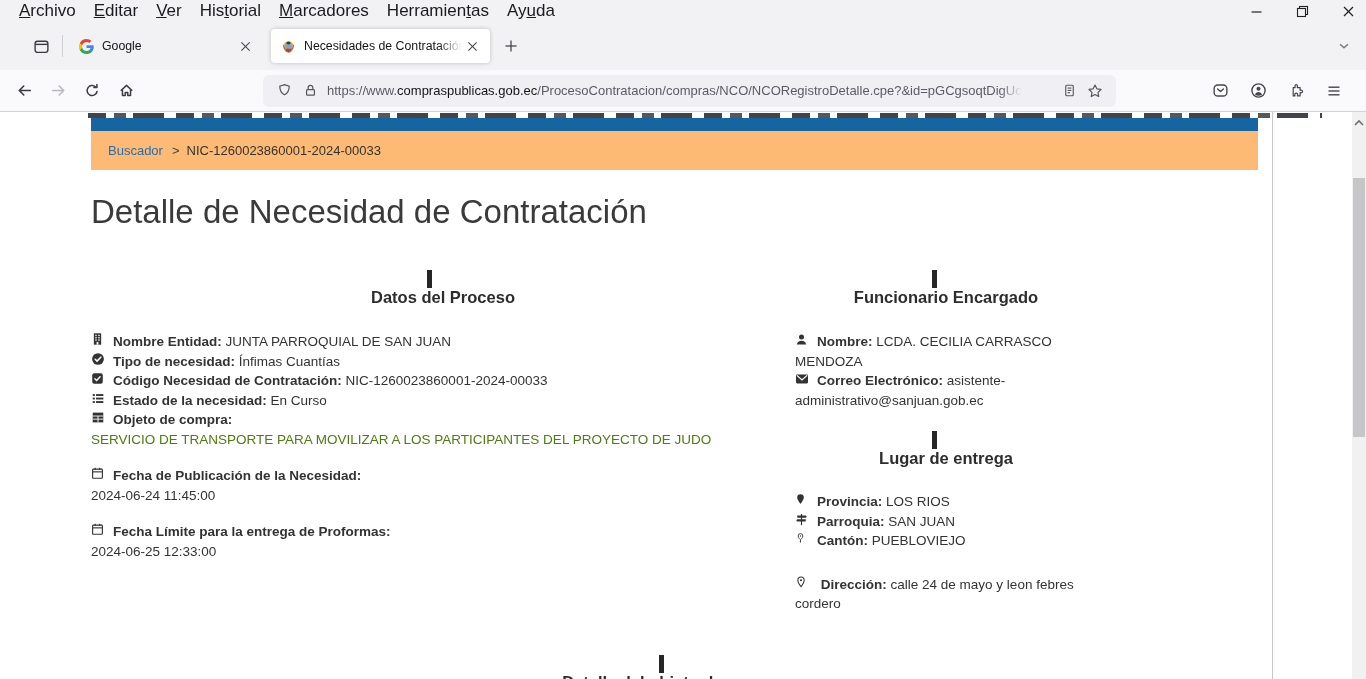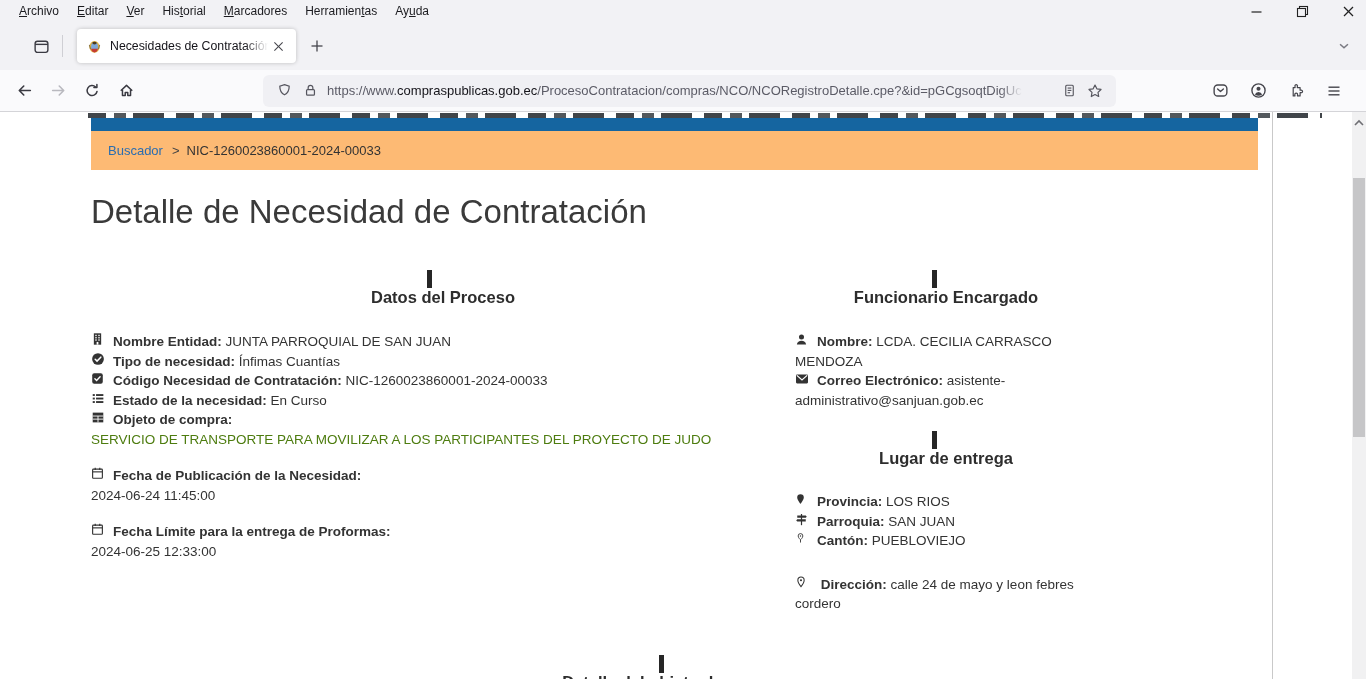--- a/index.html
+++ b/index.html
@@ -1,21 +1,21 @@
 <!DOCTYPE html>
 <html><head>
 <meta charset="utf-8">
 <style>
   * { margin:0; padding:0; box-sizing:border-box; }
   html,body { width:1366px; height:679px; overflow:hidden; background:#fff;
     font-family:"Liberation Sans","DejaVu Sans",sans-serif; }
 
   
   .menubar { height:22px; background:#f2f2f5; display:flex; align-items:center;
-    padding-left:10px; font-size:12px; color:#1b1b1f; position:relative; }
+    padding-left:10px; font-size:17px; color:#1b1b1f; position:relative; }
   .mi { padding:2px 9px; cursor:default; }
   .u { text-decoration:underline; text-underline-offset:1px; }
   .winctl { position:absolute; right:10px; top:0; height:22px; display:flex; gap:30px; align-items:center; }
   .winbtn { width:16px; height:16px; display:flex; align-items:center; justify-content:center; }
 
   .tabbar { height:48px; background:#f2f2f5; display:flex; align-items:center; padding:0 8px; }
   .ffview { width:30px; height:30px; margin-left:18px; border-radius:4px; display:flex; align-items:center; justify-content:center; }
   .tabdivider { width:1px; height:22px; background:#cfcfd4; margin:0 6px; }
   .tab { height:34px; display:flex; align-items:center; padding:0 8px 0 10px; border-radius:4px;
     font-size:12.3px; color:#15141a; }
@@ -118,20 +118,35 @@
 </div>
 
 <div class="tabbar">
   <div class="ffview">
     <svg width="17" height="17" viewBox="0 0 16 16" fill="none" stroke="#3a3a42" stroke-width="1.3">
         <rect x="2" y="3" width="12" height="10.5" rx="2.2"></rect>
         <line x1="2" y1="6" x2="14" y2="6"></line>
       </svg>
   </div>
   <div class="tabdivider"></div>
+  <div class="tab inactive">
+    <svg width="15" height="15" viewBox="0 0 18 18">
+        <path fill="#4285F4" d="M17.64 9.2c0-.64-.06-1.25-.16-1.84H9v3.48h4.84a4.14 4.14 0 0 1-1.8 2.72v2.26h2.92c1.7-1.57 2.68-3.88 2.68-6.62z"></path>
+        <path fill="#34A853" d="M9 18c2.43 0 4.47-.8 5.96-2.18l-2.92-2.26c-.8.54-1.84.86-3.04.86-2.34 0-4.32-1.58-5.03-3.7H.96v2.33A9 9 0 0 0 9 18z"></path>
+        <path fill="#FBBC05" d="M3.97 10.72A5.41 5.41 0 0 1 3.68 9c0-.6.1-1.18.28-1.72V4.95H.96A9 9 0 0 0 0 9c0 1.45.35 2.83.96 4.05l3.01-2.33z"></path>
+        <path fill="#EA4335" d="M9 3.58c1.32 0 2.5.45 3.44 1.35l2.58-2.59C13.46.89 11.43 0 9 0A9 9 0 0 0 .96 4.95l3.01 2.33C4.68 5.16 6.66 3.58 9 3.58z"></path>
+      </svg>
+    <span class="tab-title">Google</span>
+    <span class="tabclose">
+        <svg width="11" height="11" viewBox="0 0 12 12" stroke="#45454c" stroke-width="1.2">
+          <line x1="1.5" y1="1.5" x2="10.5" y2="10.5"></line>
+          <line x1="10.5" y1="1.5" x2="1.5" y2="10.5"></line>
+        </svg>
+      </span>
+  </div>
   <div class="tab active">
     <svg width="15" height="15" viewBox="0 0 16 16">
         <ellipse cx="8" cy="8.4" rx="5.4" ry="6.2" fill="#e2b33c"></ellipse>
         <ellipse cx="8" cy="8.2" rx="3.7" ry="4.5" fill="#7da7d8"></ellipse>
         <path d="M4.3 10.4h7.4l-1 2.7a4 4 0 0 1-5.4 0z" fill="#c43c35"></path>
         <ellipse cx="8" cy="4.3" rx="2.3" ry="1.5" fill="#4a3b20"></ellipse>
         <path d="M2.5 6.2l1.3 4.6M13.5 6.2l-1.3 4.6" stroke="#8a7340" stroke-width="1.1" fill="none"></path>
       </svg>
     <span class="tab-title">Necesidades de Contratación y</span>
     <span class="tabclose">

